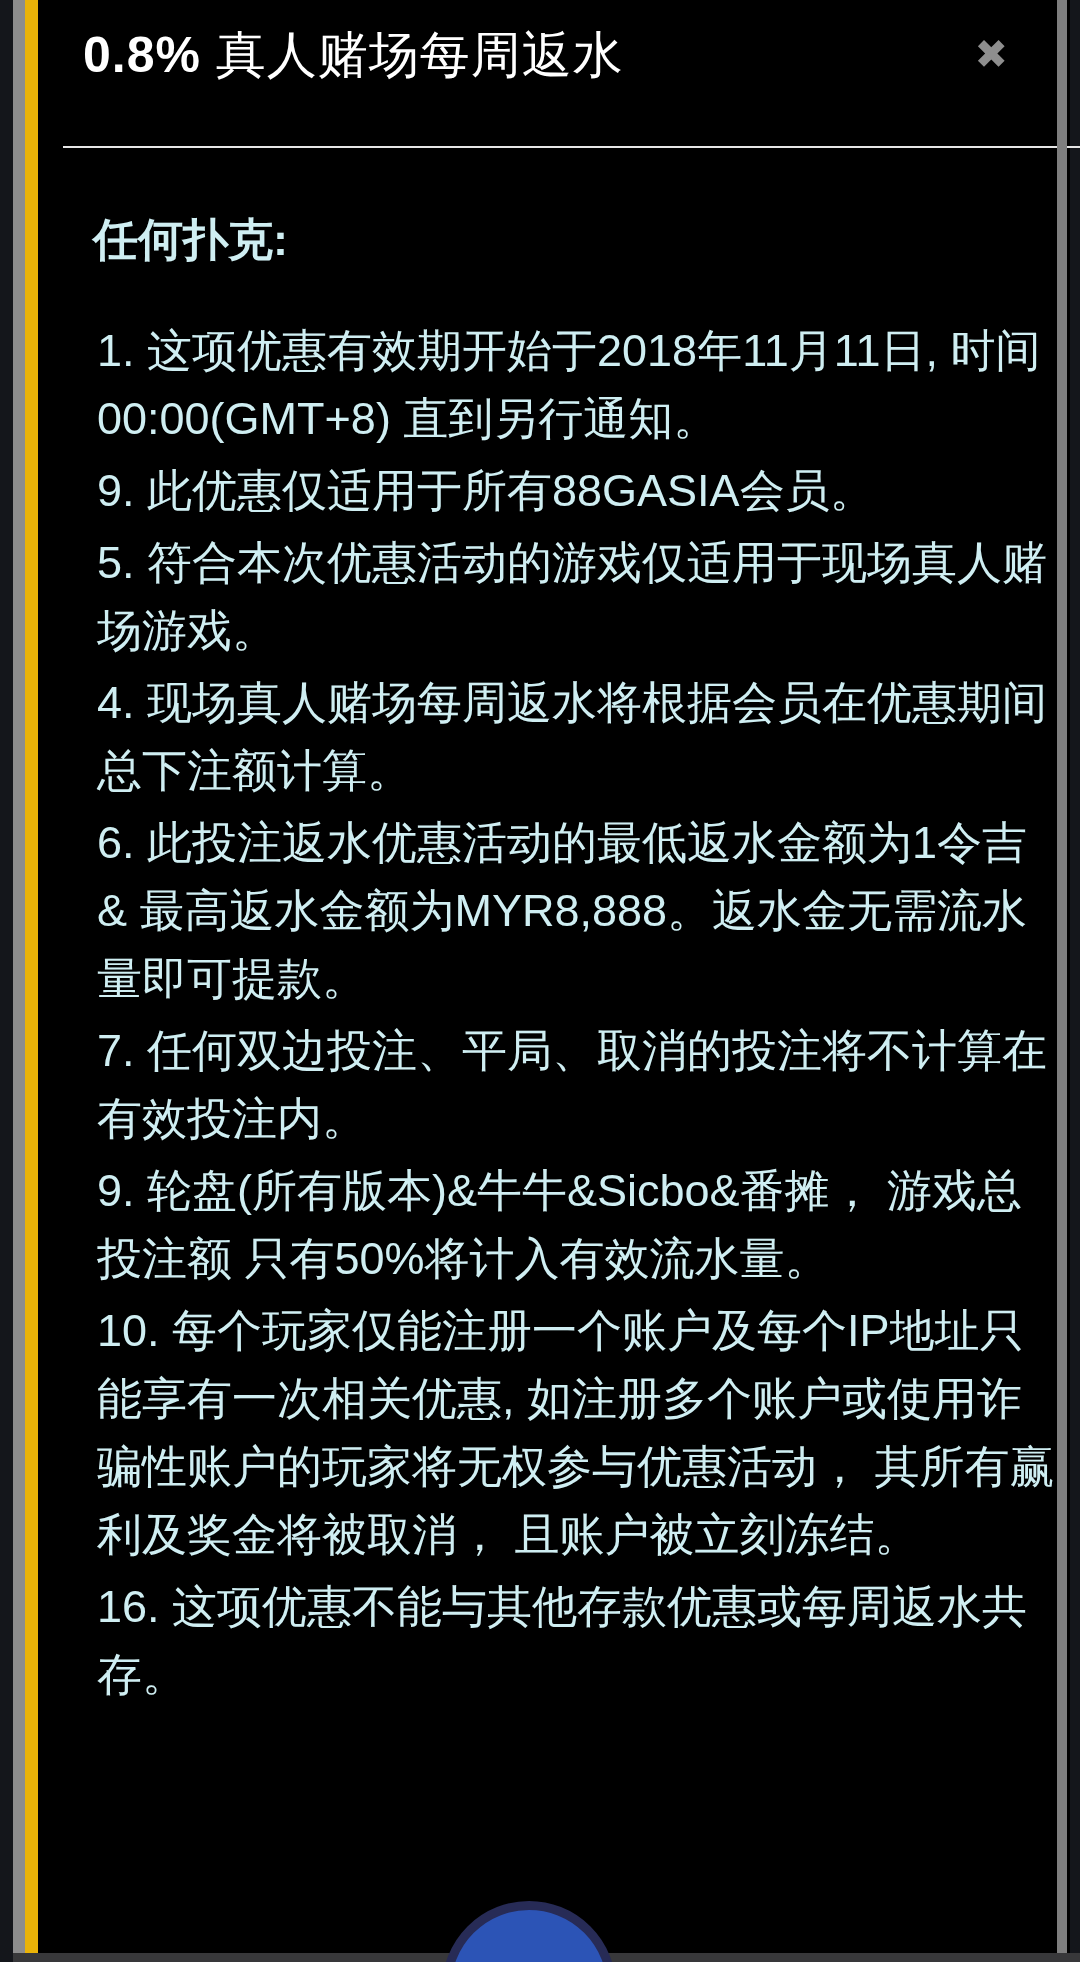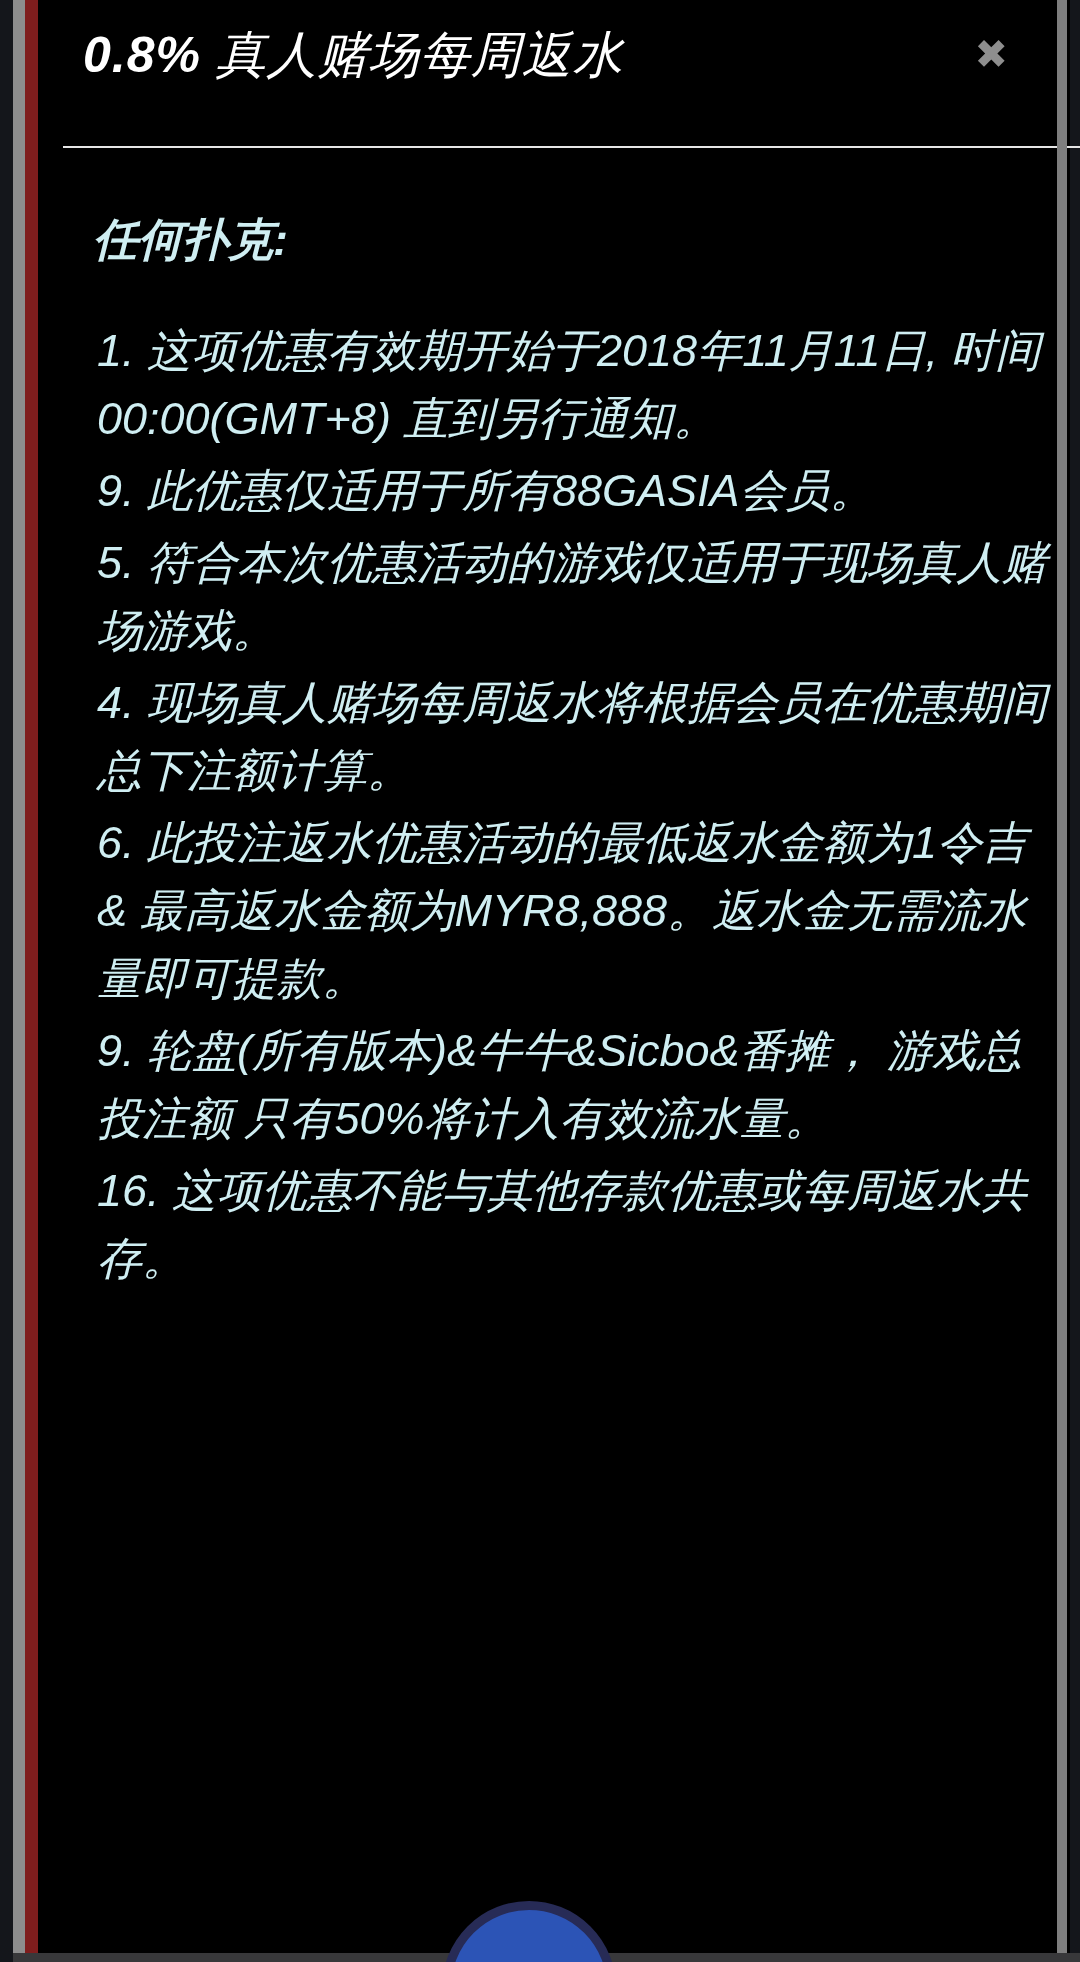--- a/index.html
+++ b/index.html
@@ -15,22 +15,21 @@
     overflow: hidden;
     background: #14161b;
   }
   
   .modal {
     position: absolute;
     left: 13px;
     top: 0;
     width: 1053px;
     height: 1962px;
-    background: #7f1d1d;
-    font-style: italic;
+    background: #eab308;
   }
   .edge-left {
     position: absolute;
     left: 13px;
     top: 0;
     width: 12px;
     height: 1962px;
     background: #8d8d8d;
     z-index: 4;
   }
@@ -147,21 +146,23 @@
       <div class="header-divider"></div>
 
       <div class="terms">
         <div class="terms-heading">任何扑克:</div>
         <div>
             <div class="term-item">1. 这项优惠有效期开始于2018年11月11日, 时间00:00(GMT+8) 直到另行通知。</div>
             <div class="term-item">9. 此优惠仅适用于所有88GASIA会员。</div>
             <div class="term-item">5. 符合本次优惠活动的游戏仅适用于现场真人赌场游戏。</div>
             <div class="term-item">4. 现场真人赌场每周返水将根据会员在优惠期间总下注额计算。</div>
             <div class="term-item">6. 此投注返水优惠活动的最低返水金额为1令吉 &amp; 最高返水金额为MYR8,888。返水金无需流水量即可提款。</div>
+            <div class="term-item">7. 任何双边投注、平局、取消的投注将不计算在有效投注内。</div>
             <div class="term-item">9. 轮盘(所有版本)&amp;牛牛&amp;Sicbo&amp;番摊， 游戏总投注额 只有50%将计入有效流水量。</div>
+            <div class="term-item">10. 每个玩家仅能注册一个账户及每个IP地址只能享有一次相关优惠, 如注册多个账户或使用诈骗性账户的玩家将无权参与优惠活动， 其所有赢利及奖金将被取消， 且账户被立刻冻结。</div>
             <div class="term-item">16. 这项优惠不能与其他存款优惠或每周返水共存。</div>
           </div>
       </div>
 
     </div>
   </div>
 
   <div class="edge-left"></div>
   <div class="scrollbar-right"></div>
   <div class="bottom-bar"></div>

